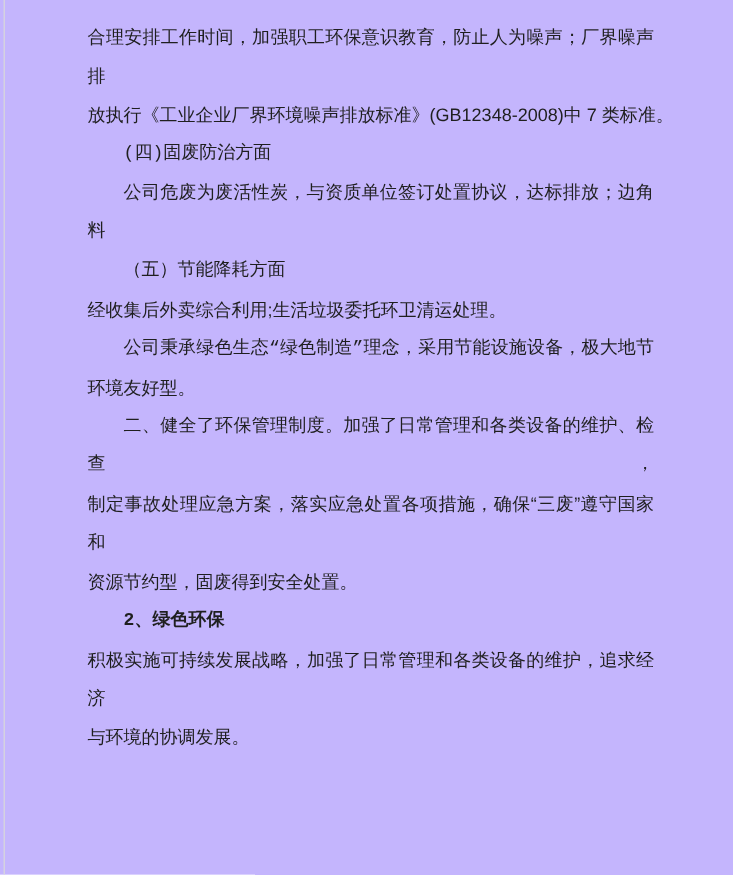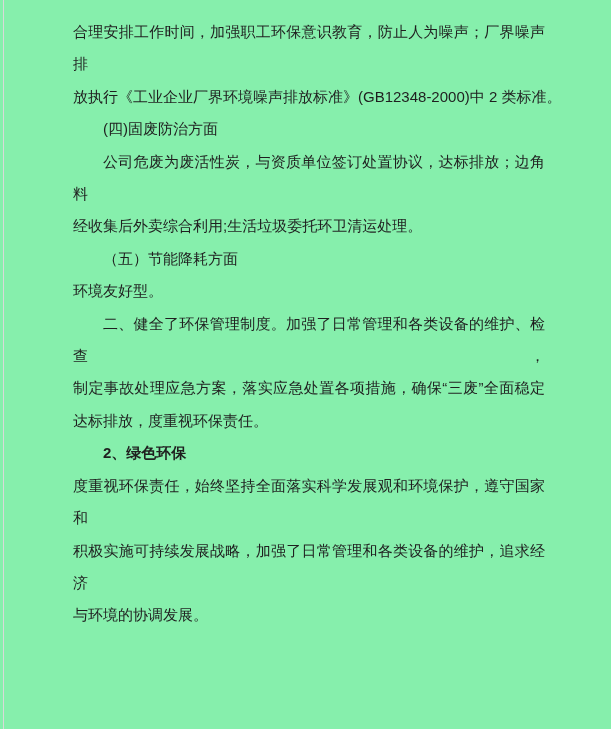--- a/index.html
+++ b/index.html
@@ -4,21 +4,21 @@
 <style>
   html, body {
     margin: 0;
     padding: 0;
     background: #ffffff;
   }
   .page {
     position: relative;
     width: 611px;
     height: 729px;
-    background: #86efac;
+    background: #c4b5fd;
     overflow: hidden;
     font-family: "Liberation Sans", "DejaVu Sans", sans-serif;
     color: #1f1f1f;
   }
   .page-left-edge {
     position: absolute;
     left: 3px;
     top: 0;
     width: 1px;
     height: 100%;
@@ -36,39 +36,40 @@
     display: block;
     white-space: nowrap;
   }
   .line.fill {
     white-space: normal;
     text-align: justify;
     text-align-last: justify;
   }
   .line.indent {
     text-indent: 2em;
+    font-family: Liberation Mono, monospace;
   }
   .line.bold {
     font-weight: bold;
   }
 </style>
 </head>
 <body>
 
 <div class="page">
   <div class="page-left-edge"></div>
   <div class="doc-body">
       <div class="line fill">合理安排工作时间，加强职工环保意识教育，防止人为噪声；厂界噪声排</div>
-      <div class="line">放执行《工业企业厂界环境噪声排放标准》(GB12348-2000)中 2 类标准。</div>
+      <div class="line">放执行《工业企业厂界环境噪声排放标准》(GB12348-2008)中 7 类标准。</div>
       <div class="line indent">(四)固废防治方面</div>
       <div class="line fill indent">公司危废为废活性炭，与资质单位签订处置协议，达标排放；边角料</div>
+      <div class="line indent">（五）节能降耗方面</div>
       <div class="line">经收集后外卖综合利用;生活垃圾委托环卫清运处理。</div>
-      <div class="line indent">（五）节能降耗方面</div>
+      <div class="line fill indent">公司秉承绿色生态“绿色制造”理念，采用节能设施设备，极大地节</div>
       <div class="line">环境友好型。</div>
       <div class="line fill indent">二、健全了环保管理制度。加强了日常管理和各类设备的维护、检查，</div>
-      <div class="line fill">制定事故处理应急方案，落实应急处置各项措施，确保“三废”全面稳定</div>
-      <div class="line">达标排放，度重视环保责任。</div>
+      <div class="line fill">制定事故处理应急方案，落实应急处置各项措施，确保“三废”遵守国家和</div>
+      <div class="line">资源节约型，固废得到安全处置。</div>
       <div class="line indent bold">2、绿色环保</div>
-      <div class="line fill">度重视环保责任，始终坚持全面落实科学发展观和环境保护，遵守国家和</div>
       <div class="line fill">积极实施可持续发展战略，加强了日常管理和各类设备的维护，追求经济</div>
       <div class="line">与环境的协调发展。</div>
     </div>
 </div>
 
 </body></html>

